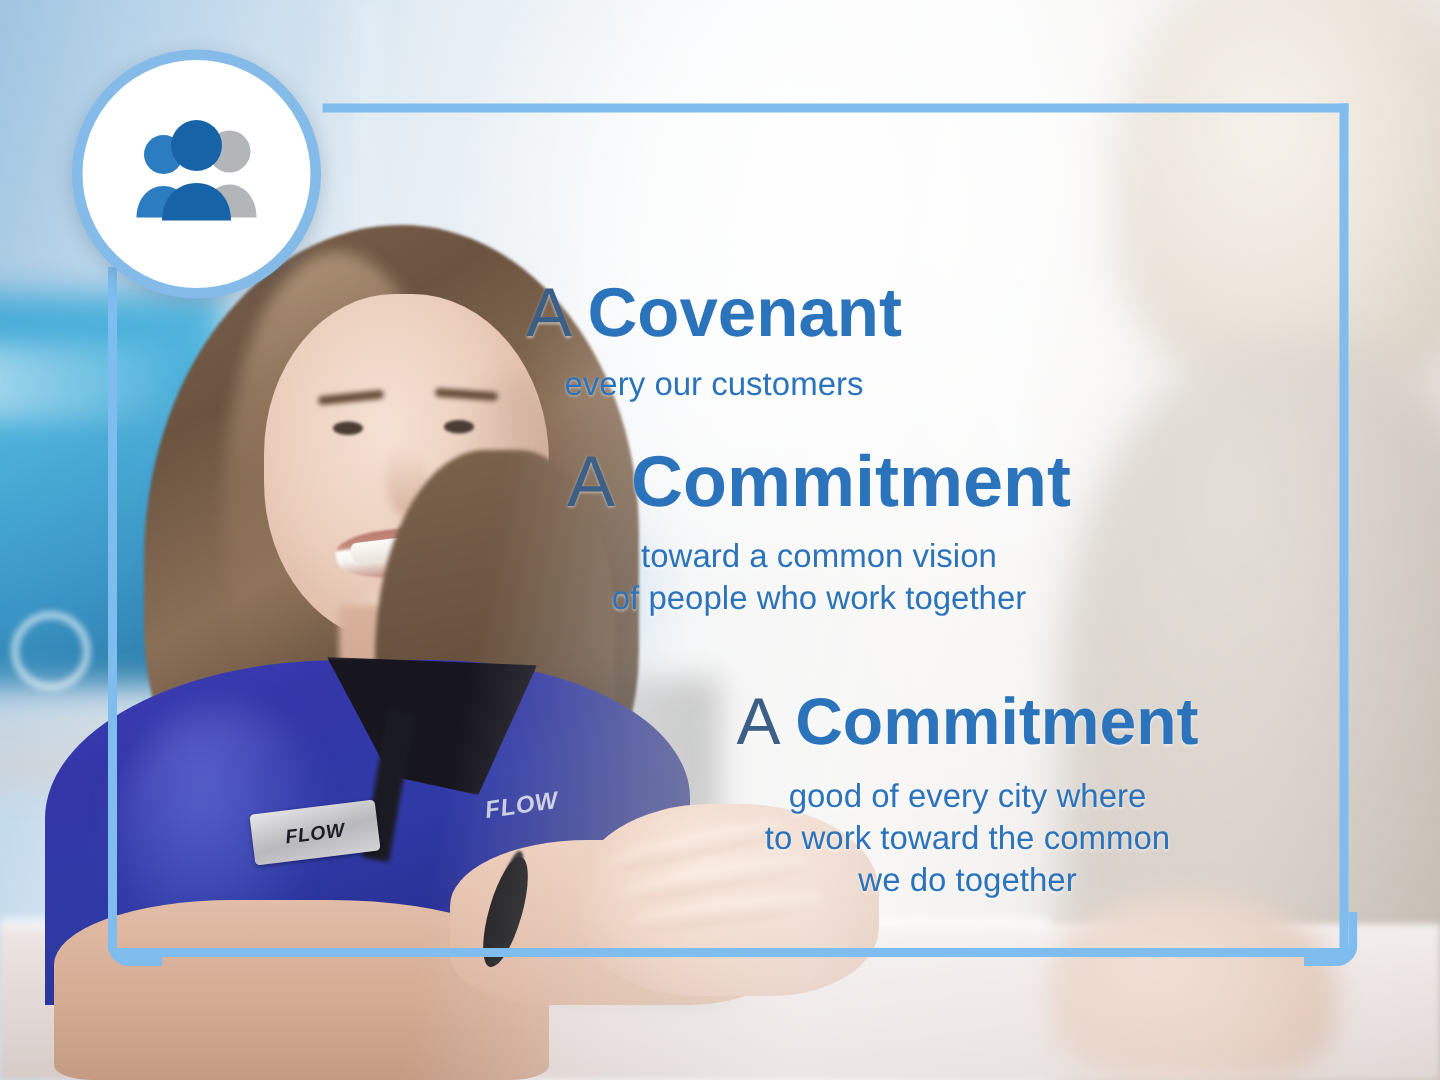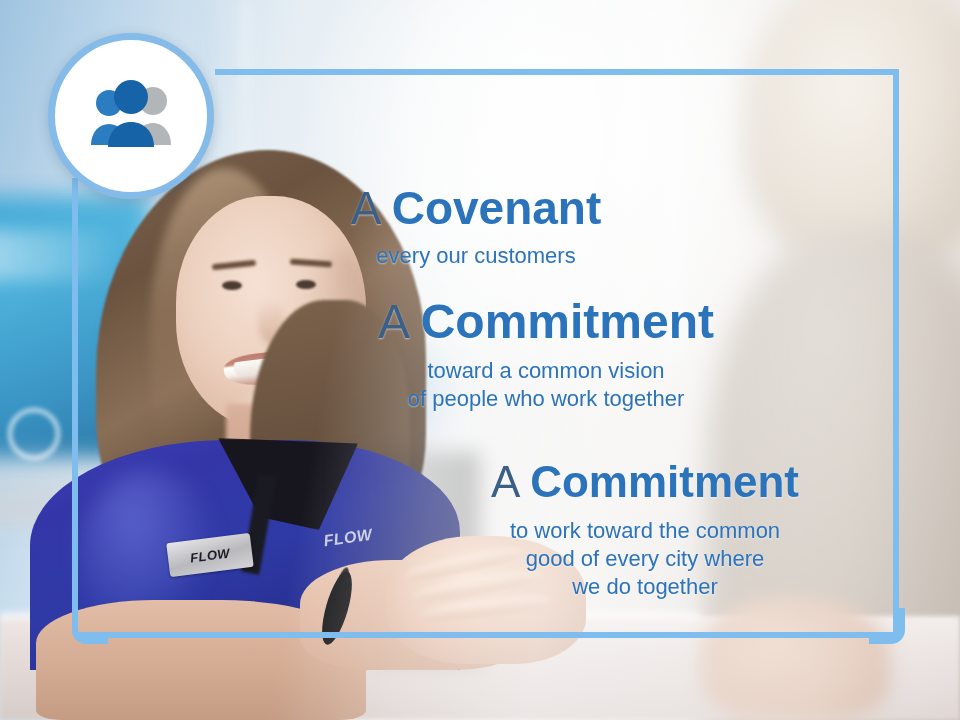--- a/index.html
+++ b/index.html
@@ -387,22 +387,22 @@
     </div>
   </div>
 
   <div class="block blk-commitment">
     <div class="head">
       <span class="art">A</span>
       <span class="word">Commitment</span>
     </div>
     <div class="sub">
       <div>
+        <b>good of every city</b><span> where</span>
+      </div>
+      <div>
         <span>to work toward the </span><b>common</b>
       </div>
-      <div>
-        <b>good of every city</b><span> where</span>
-      </div>
       <div>we do together</div>
     </div>
   </div>
 
 </div>
 
 </body></html>

